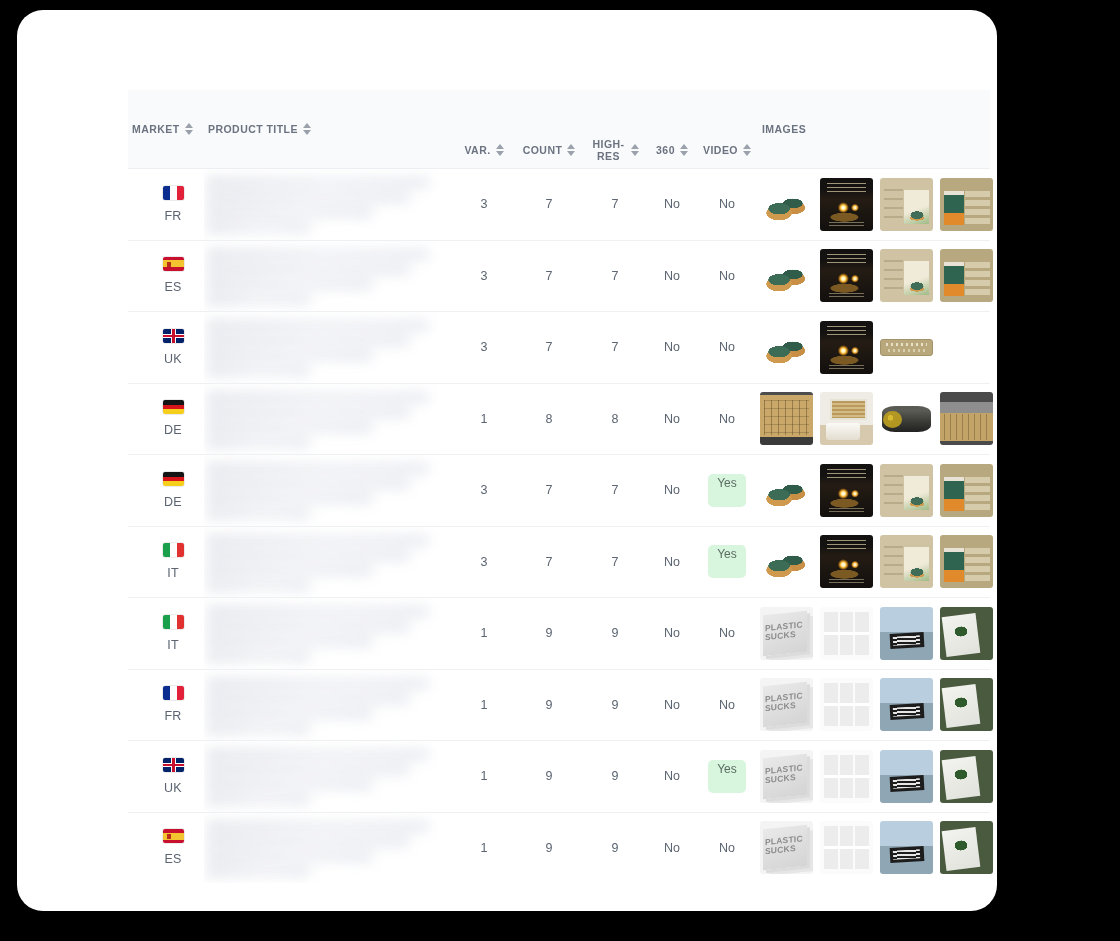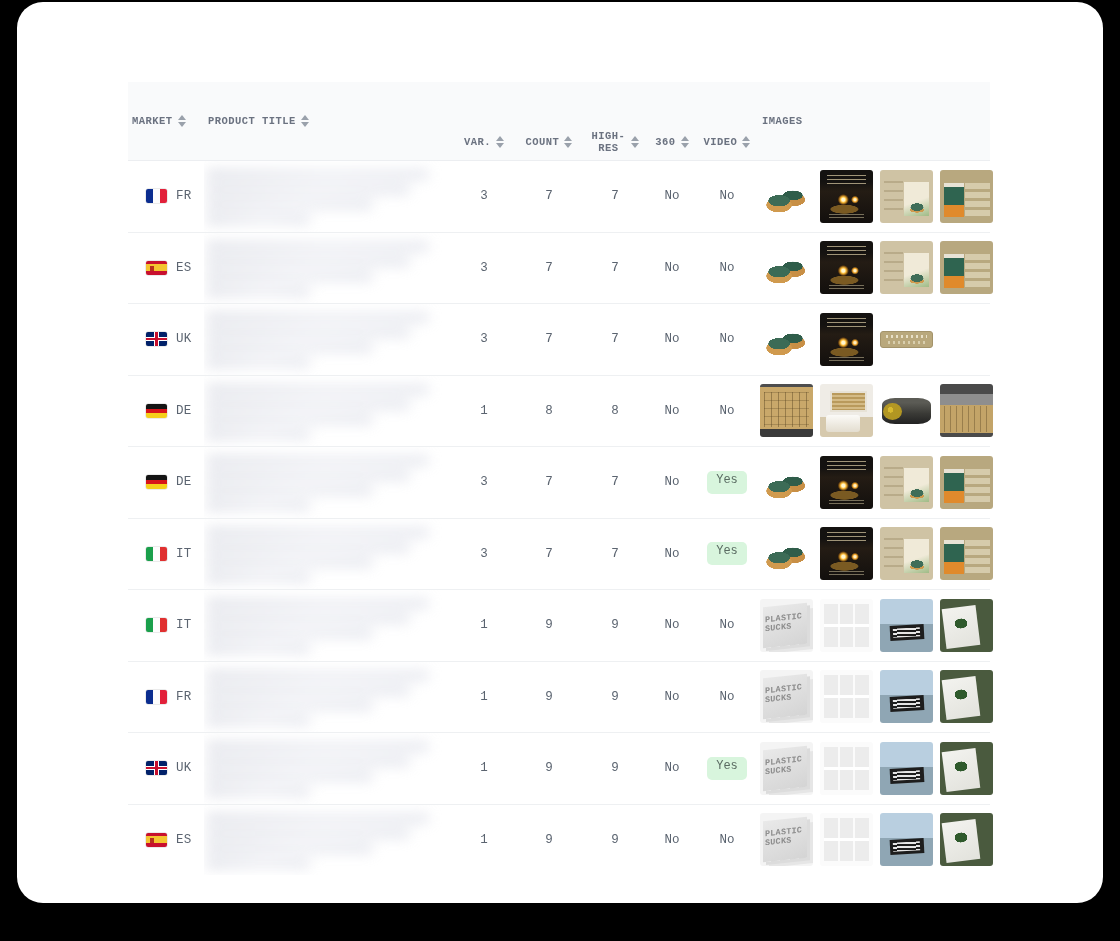--- a/index.html
+++ b/index.html
@@ -7,26 +7,25 @@
   html, body {
     margin: 0; padding: 0;
     width: 1120px; height: 941px;
     background: #000000;
     font-family: "Liberation Sans", sans-serif;
     overflow: hidden;
   }
 
   #card {
     position: absolute;
-    left: 17px; top: 2px;
-    width: 1086px; height: 901px;
+    left: 17px; top: 10px;
+    width: 980px; height: 901px;
     background: #ffffff;
     border-radius: 26px;
     overflow: hidden;
-    font-family: Liberation Mono, monospace;
   }
 
   #table-wrap {
     position: absolute;
     left: 111px; top: 80px;
     width: 862px;
   }
 
   table.data-table {
     border-collapse: collapse;
@@ -97,20 +96,21 @@
   td.num { text-align: center; }
   td.market { padding-left: 18px; }
   td.title { padding: 0; }
   td.images { padding: 0 0 0 2px; }
 
   
   .market-cell {
     display: flex;
     align-items: center;
     gap: 9px;
+    flex-direction: column;
   }
   .flag {
     width: 21px; height: 14px;
     border-radius: 2px;
     flex: 0 0 auto;
     box-shadow: 0 0 0 0.5px rgba(0,0,0,0.16);
     overflow: hidden;
     position: relative;
   }
   .flag-FR { background: linear-gradient(to right,#0b2d8f 0 33.3%,#fdfdfd 33.3% 66.6%,#e2203a 66.6% 100%); }
@@ -160,21 +160,21 @@
     background: linear-gradient(90deg,#c9ccd8,#dfe1ea 55%,#d3d6e2);
   }
   .bl-1 { width: 96%; }
   .bl-2 { width: 88%; }
   .bl-3 { width: 72%; }
   .bl-4 { width: 45%; }
 
   
   .badge {
     display: inline-block;
-    padding: 3px 9px 8px;
+    padding: 3px 9px 18px;
     border-radius: 5px;
     font-size: 12px;
     line-height: 1;
   }
   .badge-yes { background: #d8f5dd; color: #5a6b62; }
   .plain-no  { font-size: 12.5px; color: #5b6470; }
 
   
   .thumbs {
     display: flex;

